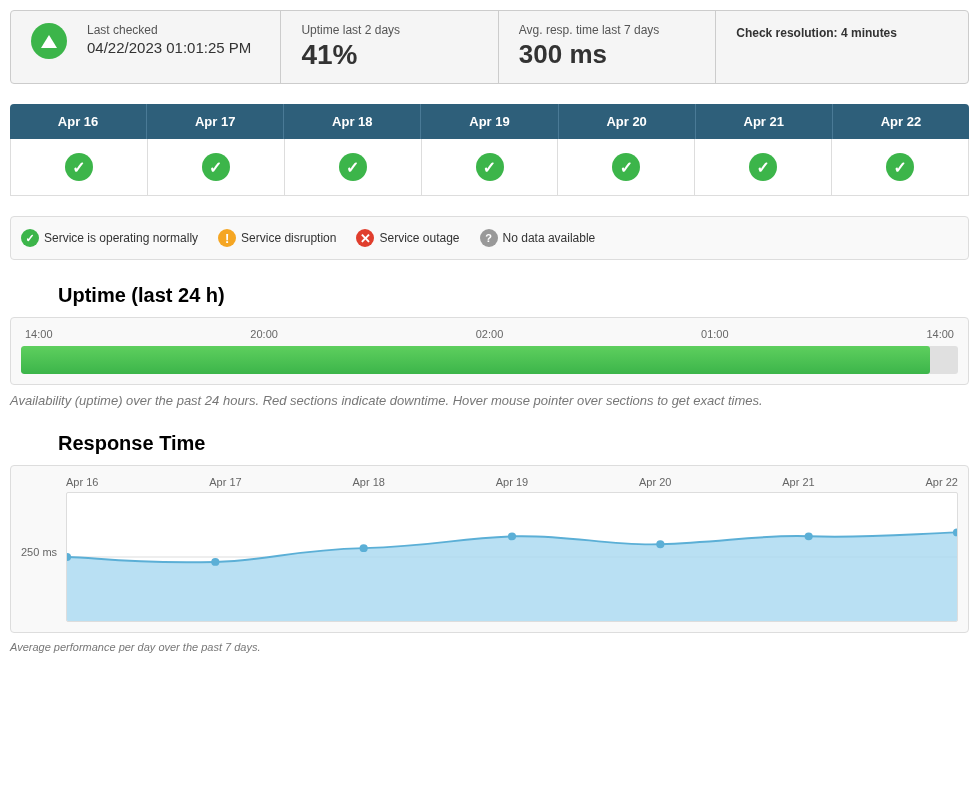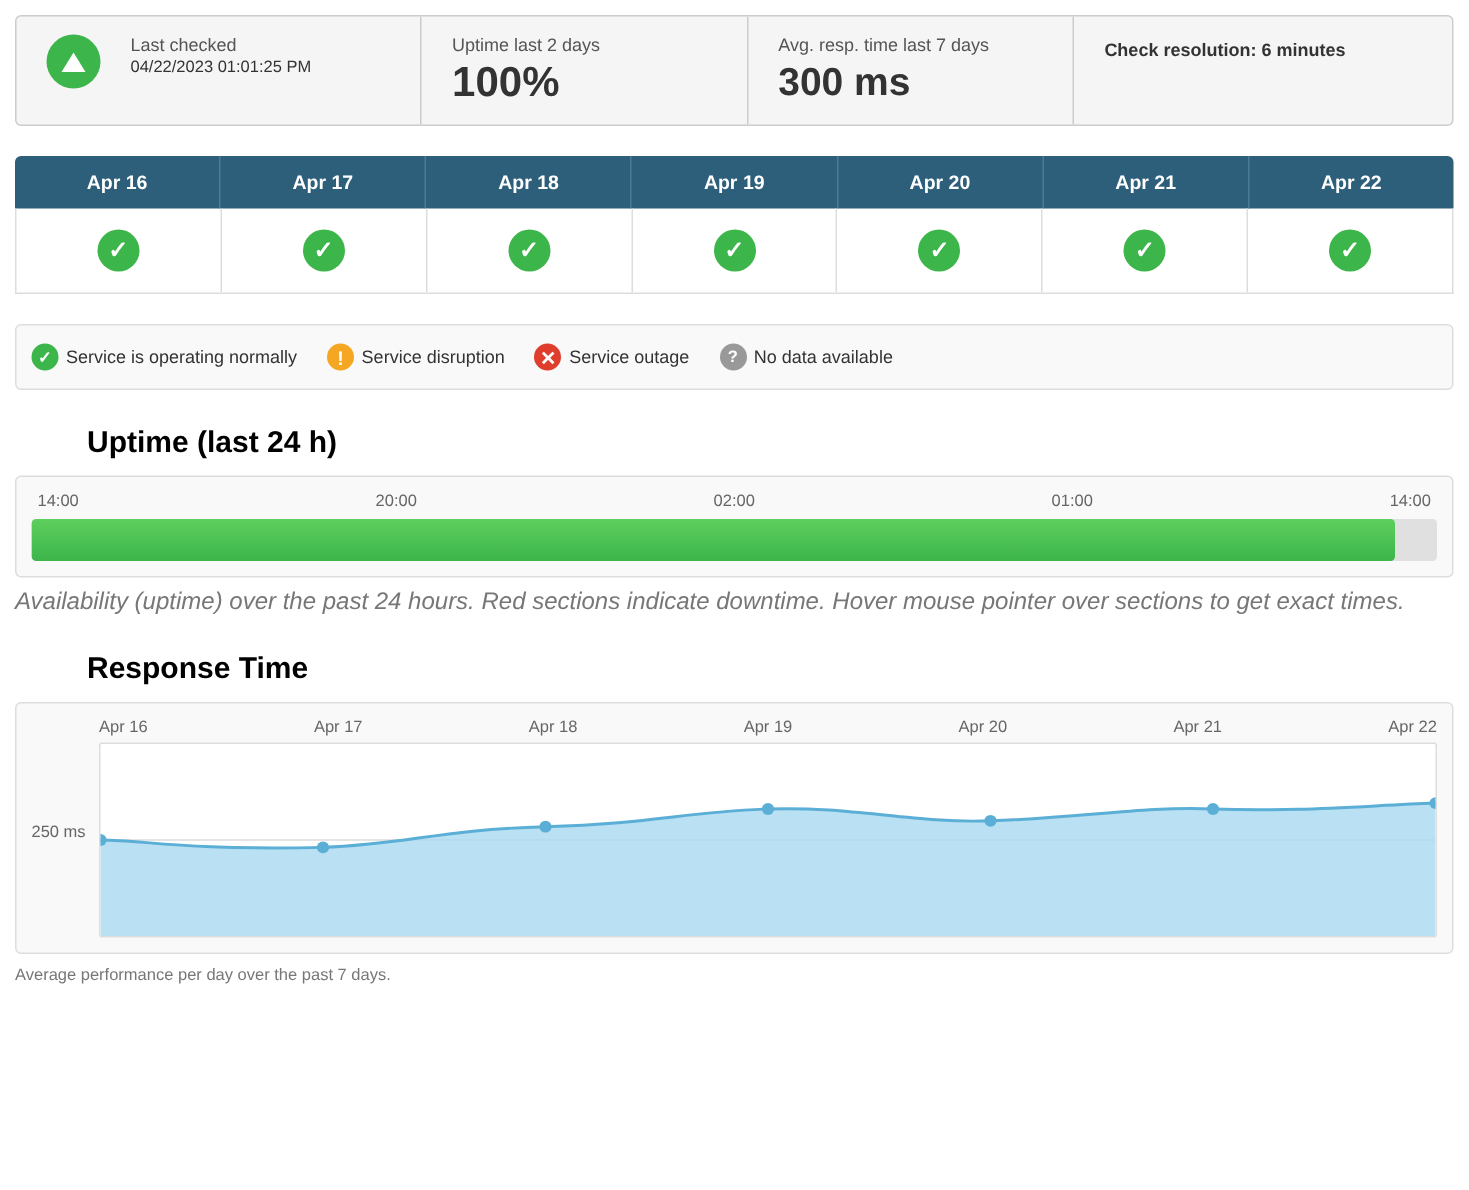--- a/index.html
+++ b/index.html
@@ -32,21 +32,21 @@
       display: flex; align-items: center; justify-content: center;
       flex-shrink: 0;
     }
     .up-arrow {
       width: 0; height: 0;
       border-left: 8px solid transparent;
       border-right: 8px solid transparent;
       border-bottom: 13px solid #fff;
     }
     .stats-label { font-size: 12px; color: #555; margin-bottom: 2px; }
-    .stats-value { font-size: 11px; color: #333; }
+    .stats-value { font-size: 15px; color: #333; }
     .stats-value.large { font-size: 28px; font-weight: bold; color: #333; }
     .stats-value.medium { font-size: 26px; font-weight: bold; color: #333; }
     .check-info { font-size: 12px; line-height: 1.8; }
     .check-info span { font-weight: bold; }
 
     
     .calendar-bar {
       background: #2e5f7a;
       display: flex;
       border-radius: 4px 4px 0 0;
@@ -168,21 +168,21 @@
       overflow: hidden;
       position: relative;
     }
     .uptime-bar-green {
       background: linear-gradient(to bottom, #5ecf5e, #3cb54a);
       height: 100%;
       width: 97%;
       border-radius: 3px;
     }
     .uptime-note {
-      font-size: 16px;
+      font-size: 13px;
       color: #777;
       font-style: italic;
       margin-bottom: 24px;
     }
 
     
     .response-section {}
     .response-chart-container {
       border: 1px solid #ddd;
       border-radius: 4px;
@@ -194,48 +194,49 @@
     .response-axis-x {
       display: flex;
       justify-content: space-between;
       font-size: 11px;
       color: #666;
       margin-bottom: 4px;
     }
     .response-note {
       font-size: 11px;
       color: #777;
+      font-style: italic;
     }
   </style>
 </head>
 <body>
 
 <div class="stats-bar">
   <div class="stats-cell first">
     <div class="up-icon">
       <div class="up-arrow"></div>
     </div>
     <div>
       <div class="stats-label">Last checked</div>
       <div class="stats-value">04/22/2023 01:01:25 PM</div>
     </div>
   </div>
   <div class="stats-cell">
     <div class="stats-label">Uptime last 2 days</div>
-    <div class="stats-value large">100%</div>
+    <div class="stats-value large">41%</div>
   </div>
   <div class="stats-cell">
     <div class="stats-label">Avg. resp. time last 7 days</div>
     <div class="stats-value medium">300 ms</div>
   </div>
   <div class="stats-cell">
     <div class="check-info">
     <div>
       <strong>Check resolution:</strong>
-      <span> 6 minutes</span>
+      <span> 4 minutes</span>
     </div>
   </div>
   </div>
 </div>
 
 <div class="calendar-bar">
   <div class="cal-header">Apr 16</div>
   <div class="cal-header">Apr 17</div>
   <div class="cal-header">Apr 18</div>
   <div class="cal-header">Apr 19</div>

